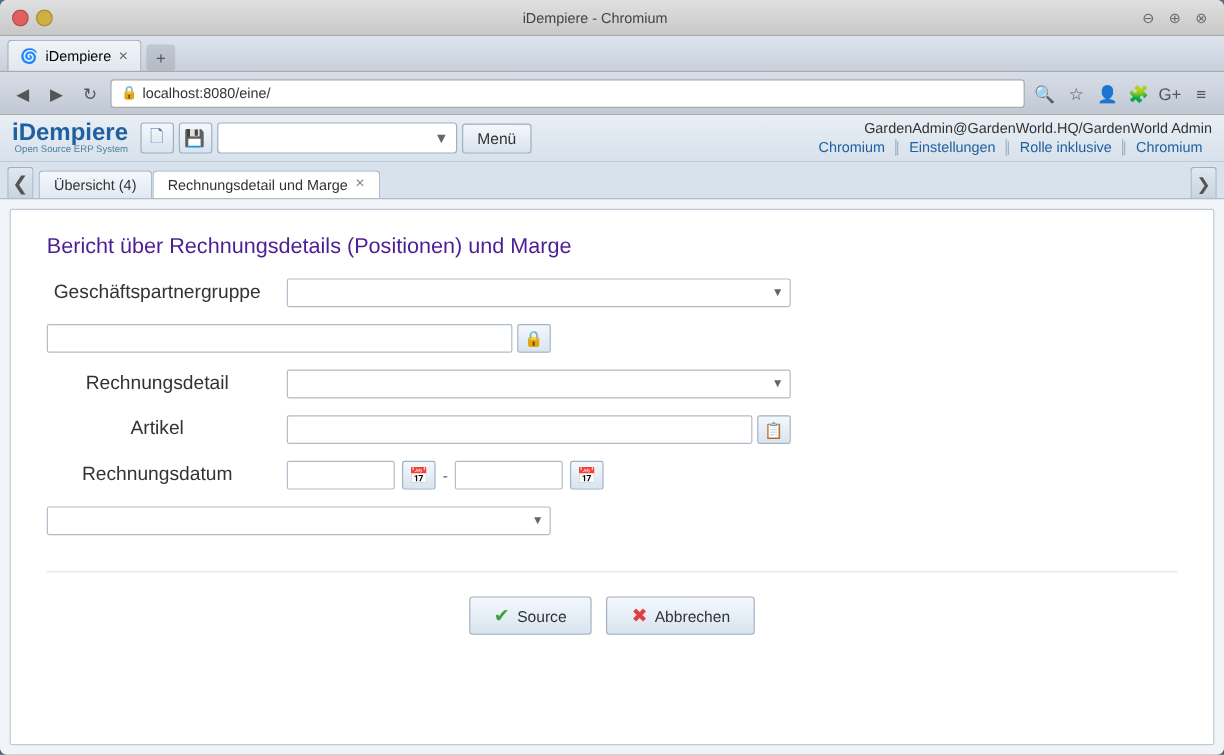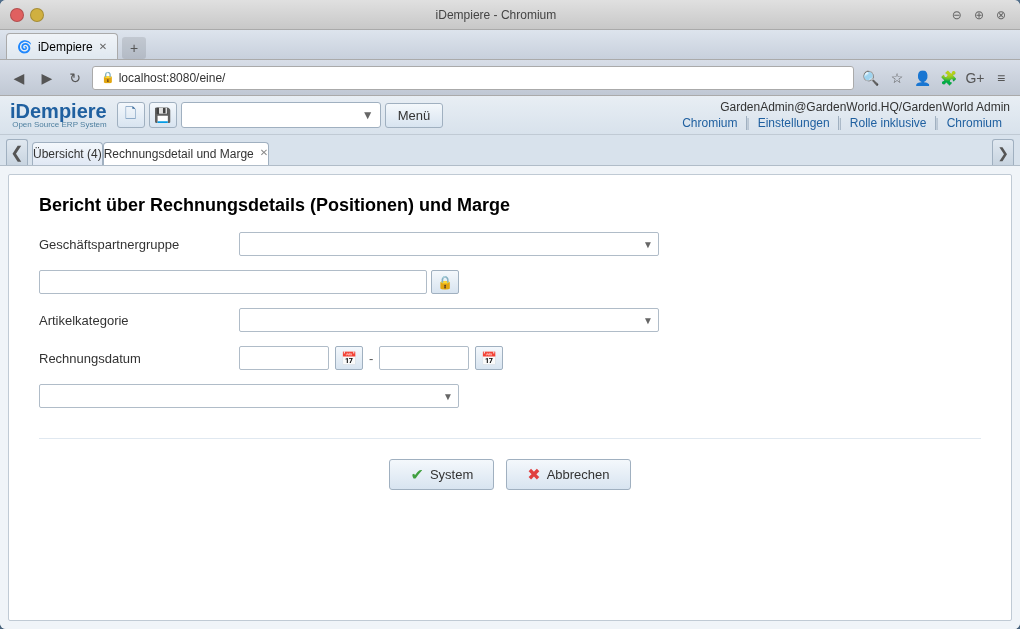--- a/index.html
+++ b/index.html
@@ -173,21 +173,21 @@
       display: flex; align-items: center; justify-content: center;
       font-size: 16px; color: #555; cursor: pointer;
       background: linear-gradient(to bottom, #e0e8f0, #c8d4e0);
       border: 1px solid #a0b0c0; border-bottom: none;
       border-radius: 3px 3px 0 0; margin-right: 4px;
     }
     .app-tab {
       background: linear-gradient(to bottom, #f4f8fc, #e0e8f4);
       border: 1px solid #a0b0c0; border-bottom: none;
       border-radius: 4px 4px 0 0;
-      padding: 4px 0;
+      padding: 4px 12px;
       font-size: 12px; cursor: pointer; color: #333;
       display: flex; gap: 6px;
     }
     .app-tab.active {
       background: white;
       font-weight: normal;
       z-index: 1;
     }
     .app-tab-close { color: #888; font-size: 10px; cursor: pointer; }
     .tab-right-toggle {
@@ -211,41 +211,41 @@
       background: white;
       margin: 8px;
       border: 1px solid #c0cad4;
       border-radius: 2px;
       overflow-y: auto;
       padding: 20px 30px;
     }
 
     .report-title {
       font-size: 18px;
-      font-weight: bold;
-      color: #000000;
+      font-weight: normal;
+      color: #4c1d95;
       margin-bottom: 16px;
     }
     .report-desc {
       font-size: 13px;
       color: #333;
       margin-bottom: 30px;
     }
 
     
     .form-row {
       display: flex;
       align-items: center;
       margin-bottom: 14px;
     }
     .form-label {
       width: 200px;
-      text-align: left;
+      text-align: center;
       padding-right: 16px;
-      font-size: 13px;
+      font-size: 16px;
       color: #333;
     }
     .form-control {
       flex: 1;
       max-width: 420px;
       position: relative;
     }
     .select-field {
       width: 100%;
       height: 24px;
@@ -429,27 +429,36 @@
         <div class="form-row">
           <div class="form-control">
             <div class="input-with-btn">
               <input type="text" class="text-input" style="">
               <div class="input-btn">🔒</div>
             </div>
           </div>
         </div>
 
         <div class="form-row">
-          <div class="form-label">Artikelkategorie</div>
+          <div class="form-label">Rechnungsdetail</div>
           <div class="form-control">
             <select class="select-field"></select>
             <span class="select-arrow">▼</span>
           </div>
         </div>
 
+        <div class="form-row">
+          <div class="form-label">Artikel</div>
+          <div class="form-control">
+            <div class="input-with-btn">
+              <input type="text" class="text-input" style="">
+              <div class="input-btn">📋</div>
+            </div>
+          </div>
+        </div>
 
         <div class="form-row">
           <div class="form-label">Rechnungsdatum</div>
           <div class="form-control">
             <div class="date-row">
               <input type="text" class="date-input" style="">
               <div class="date-btn">📅</div>
               <span class="date-sep">-</span>
               <input type="text" class="date-input" style="">
               <div class="date-btn">📅</div>
@@ -460,21 +469,21 @@
         <div class="form-row">
           <div class="form-control">
             <select class="select-field"></select>
             <span class="select-arrow">▼</span>
           </div>
         </div>
 
         <div class="action-bar">
           <button class="action-btn">
             <span class="btn-icon-check">✔</span>
-            <span>System</span>
+            <span>Source</span>
           </button>
           <button class="action-btn">
             <span class="btn-icon-x">✖</span>
             <span>Abbrechen</span>
           </button>
         </div>
       </div>
     </div>
   </div>
 </div>

